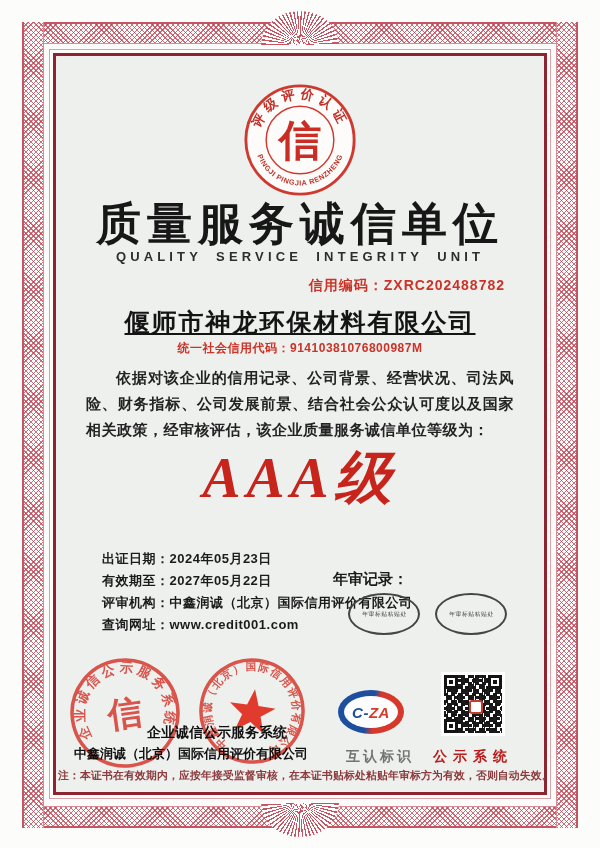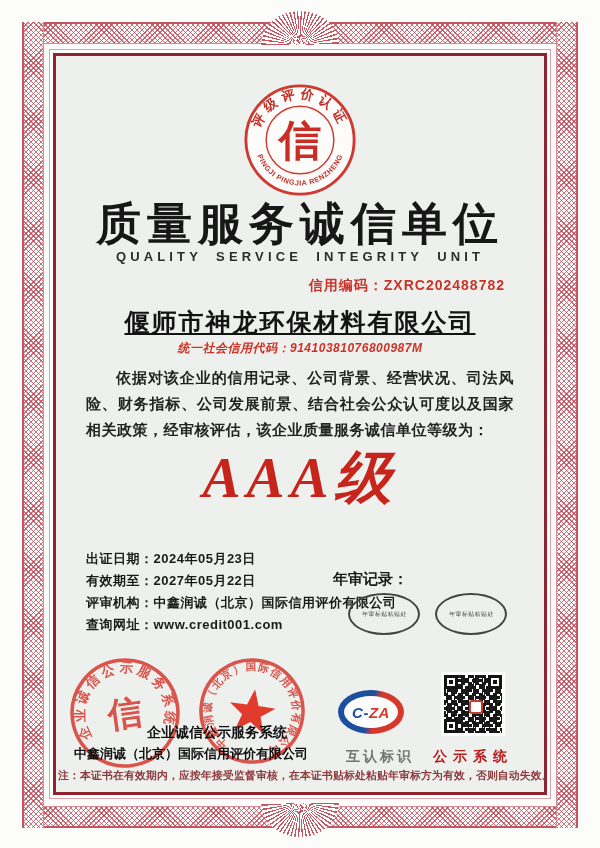--- a/index.html
+++ b/index.html
@@ -36,31 +36,31 @@
   
   .title { left:0; top:194px; width:600px; text-align:center; font-size:45px; font-weight:bold;
            letter-spacing:6px; color:#171717; font-family:"Liberation Sans", sans-serif; }
   .subtitle { left:0; top:249px; width:600px; text-align:center; font-size:13px; font-weight:bold;
               letter-spacing:.32em; word-spacing:.5em; color:#2d2d2d; }
   .credit-line { right:95px; top:277px; font-size:14px; font-weight:bold; color:#cd3227; letter-spacing:1px; }
 
   .company { left:0; top:306px; width:600px; text-align:center; font-size:25px; font-weight:bold;
              letter-spacing:2px; color:#141414;text-decoration:underline; }
   .uscc { left:0; top:340px; width:600px; text-align:center; font-size:12px; font-weight:bold;
-          color:#cd3227; letter-spacing:.5px;font-style:italic; }
+          color:#cd3227; letter-spacing:.5px; }
 
   .body-text { left:86px; top:365px; width:428px; font-size:15px; font-weight:bold; line-height:26px;
                color:#232323; text-align:justify; text-indent:2em; letter-spacing:.5px; }
 
   .grade { left:0; top:440px; width:600px; text-align:center; font-size:57px; font-weight:bold;
            color:#c7241c; letter-spacing:6px; font-family:"Liberation Serif", serif;font-style:italic; }
 
   
   .fields { left:86px; top:548px; font-size:13px; font-weight:bold; color:#1b1b1b; }
-  .field-row { height:22px; line-height:22px; letter-spacing:.5px; }
+  .field-row { height:22px; line-height:22px; letter-spacing:.5px;margin-left:16px; }
 
   .annual-label { left:333px; top:570px; font-size:15px; font-weight:bold; color:#1b1b1b; }
   .sticker-oval { top:593px; width:72px; height:42px; border:2px solid #454545; border-radius:50%;
                   display:flex; align-items:center; justify-content:center; }
   .sticker-oval span { font-size:10px; transform:scale(.58); white-space:nowrap; color:#4a4a4a; letter-spacing:1px; }
   .oval1 { left:348px; } .oval2 { left:435px; }
 
   
   .seal { mix-blend-mode:multiply; opacity:.92; }
   .seal1 { left:68px;  top:656px; width:114px; height:114px; transform:rotate(-8deg); }

